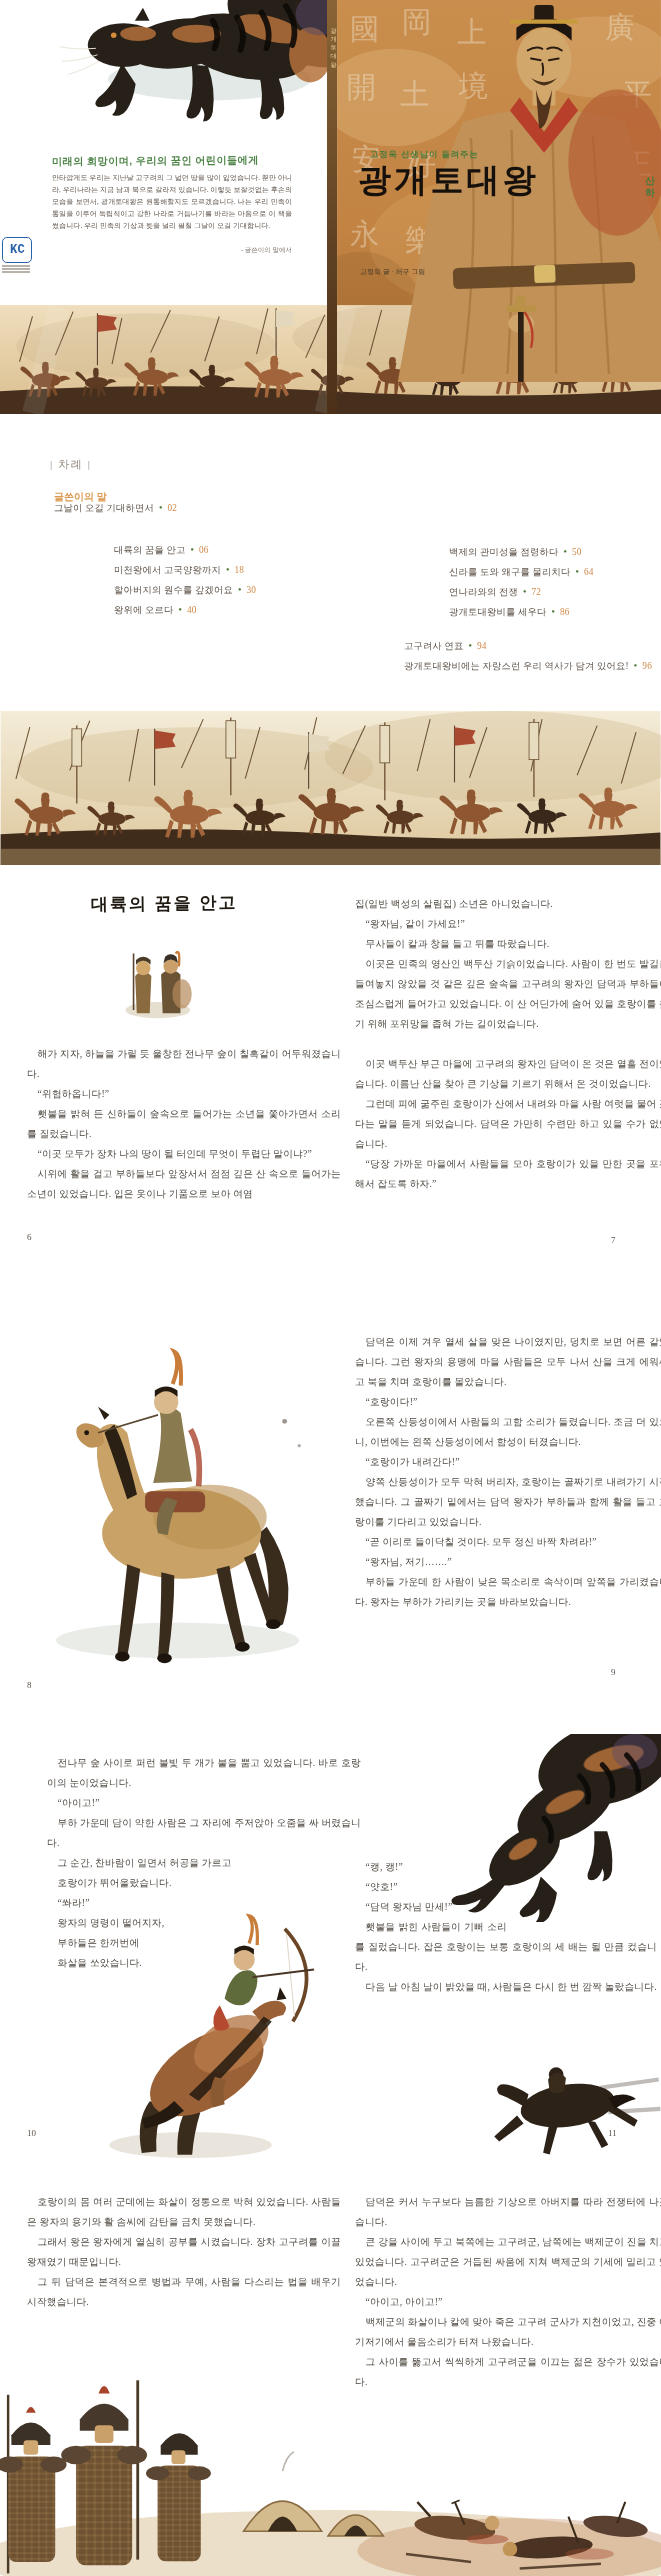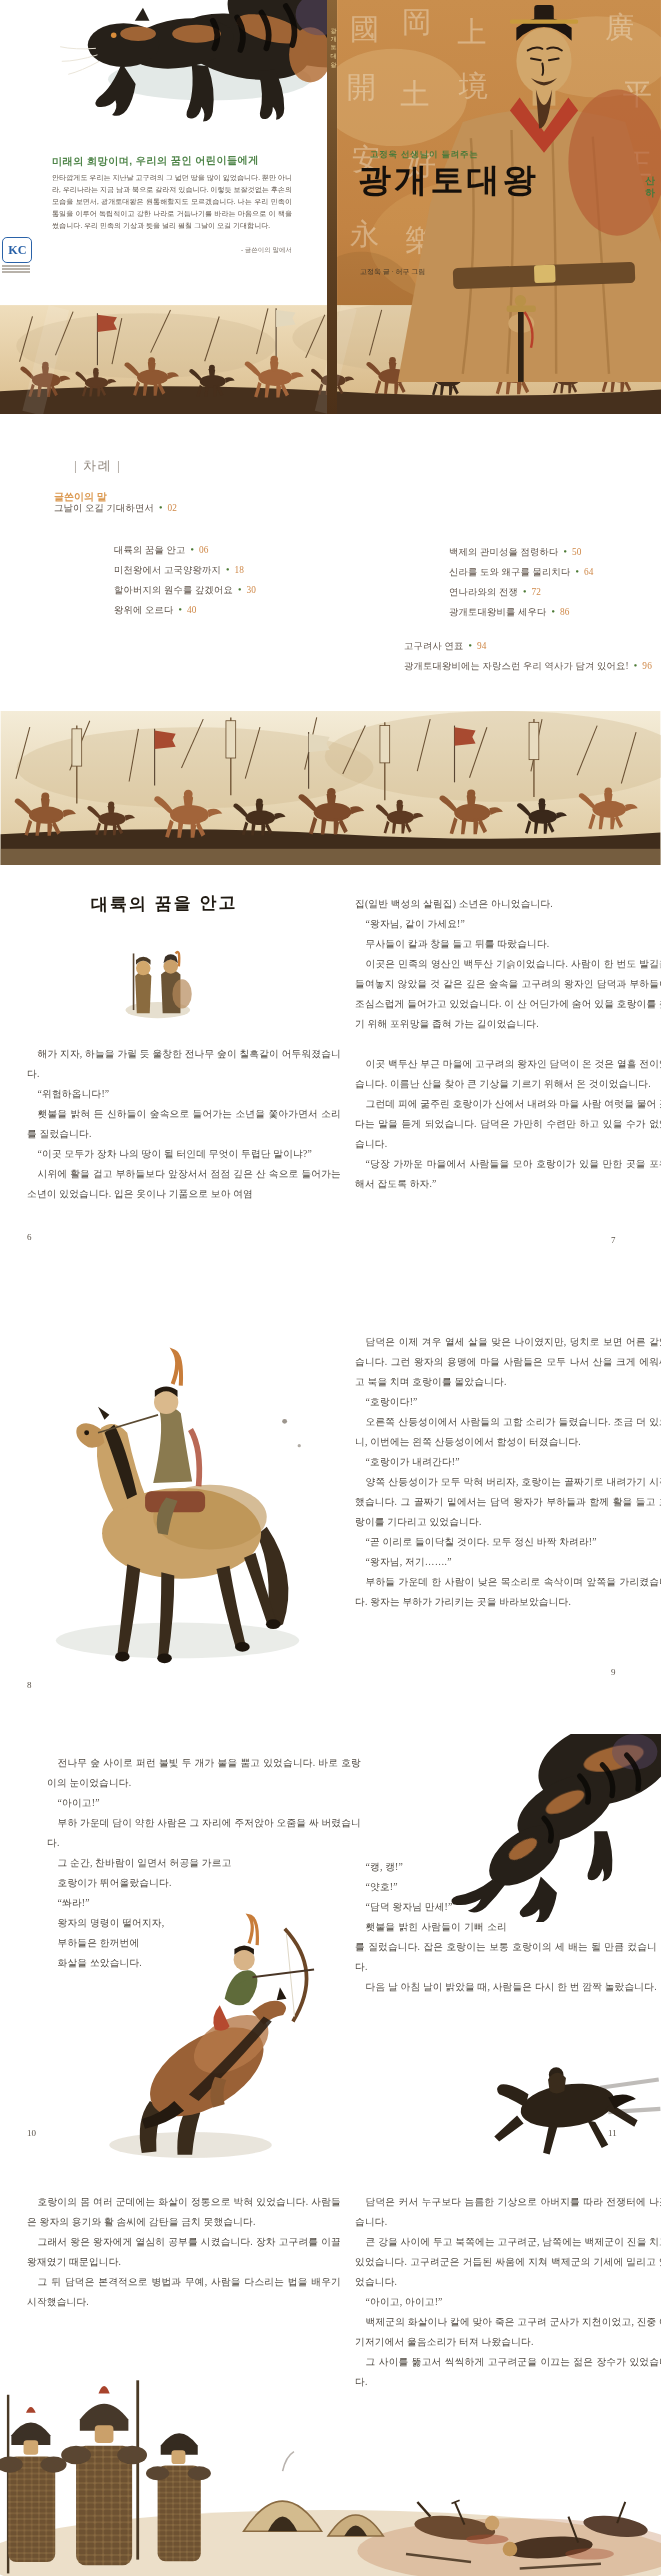--- a/index.html
+++ b/index.html
@@ -10,39 +10,39 @@
   .art{position:absolute;z-index:1;}
   .txt{position:absolute;z-index:5;}
 
   
   .back-heading{left:52px;top:154px;width:252px;font-size:10.2px;font-weight:bold;color:#4f8549;
                 letter-spacing:0.4px;font-family:"Liberation Sans",sans-serif;transform:rotate(-.4deg);}
   .back-quote{left:52px;top:172px;width:240px;font-size:7.1px;line-height:12px;color:#5d5248;text-align:justify;}
   .back-signature{left:52px;top:246px;width:240px;text-align:right;font-size:6.5px;color:#7d736a;}
   .kc-badge{left:2.4px;top:237px;width:32.5px;}
   .kc-box{width:28px;height:24.4px;border:1.6px solid #2a62a8;border-radius:4.9px;color:#2a62a8;
-          font-family:Liberation Serif, serif;font-weight:bold;font-size:12.2px;
+          font-family:Liberation Mono, monospace;font-weight:bold;font-size:12.2px;
           display:flex;align-items:center;justify-content:center;background:#fff;}
   .kc-lines div{height:1.6px;background:#b8b2aa;margin:1.6px 0;width:28px;}
   .spine{left:327px;top:0;width:9.7px;height:414px;background:linear-gradient(180deg,#8a6436,#5f4122 60%,#4c3018);z-index:4;}
   .spine-title{position:absolute;left:1.6px;top:23px;writing-mode:vertical-rl;font-size:6.1px;color:#ecd49a;
                letter-spacing:2.4px;font-family:"Liberation Sans",sans-serif;}
   .front-bg{left:337px;top:0;width:324px;height:414px;z-index:0;}
   .king{left:349px;top:0;width:312px;height:382px;z-index:3;}
   .band{left:0;top:305px;width:661px;height:109px;z-index:2;}
   .tagline{left:370px;top:149px;font-size:8.5px;font-weight:bold;color:#4c7a3a;letter-spacing:0.8px;
            font-family:"Liberation Sans",sans-serif;z-index:6;text-align:right;}
   .cover-title{left:358px;top:158px;font-size:33px;font-weight:900;color:#15100b;letter-spacing:3.2px;
                font-family:"Liberation Sans",sans-serif;z-index:6;}
   .credits{left:360px;top:267px;font-size:7px;color:#3f3527;z-index:6;}
   .publisher{left:643px;top:169px;writing-mode:vertical-rl;font-size:9.7px;font-weight:bold;color:#3e7c3e;
              letter-spacing:2.4px;font-family:"Liberation Sans",sans-serif;z-index:6;}
 
   
-  .toc-header{left:50px;top:457px;font-size:13px;color:#938a80;letter-spacing:1.6px;margin-left:24px;}
+  .toc-header{left:50px;top:457px;font-size:11px;color:#938a80;letter-spacing:1.6px;}
   .writer-label{left:54px;top:490px;font-size:10px;font-weight:bold;color:#dc9a52;font-family:"Liberation Sans",sans-serif;}
   .toc-intro{left:54px;top:502px;}
   .toc-left{left:114px;top:544px;}
   .toc-right{left:449px;top:546px;}
   .toc-bottom{left:404px;top:640px;}
   .toc-entry{height:20px;font-size:9.3px;color:#5c5046;letter-spacing:0.2px;white-space:nowrap;}
   .toc-entry .dot{color:#4c7a35;font-size:5.7px;margin:0 4.9px;vertical-align:1.6px;}
   .toc-entry .dot::before{content:"●";}
   .toc-entry .num{color:#cf8848;font-size:9.3px;}
 

